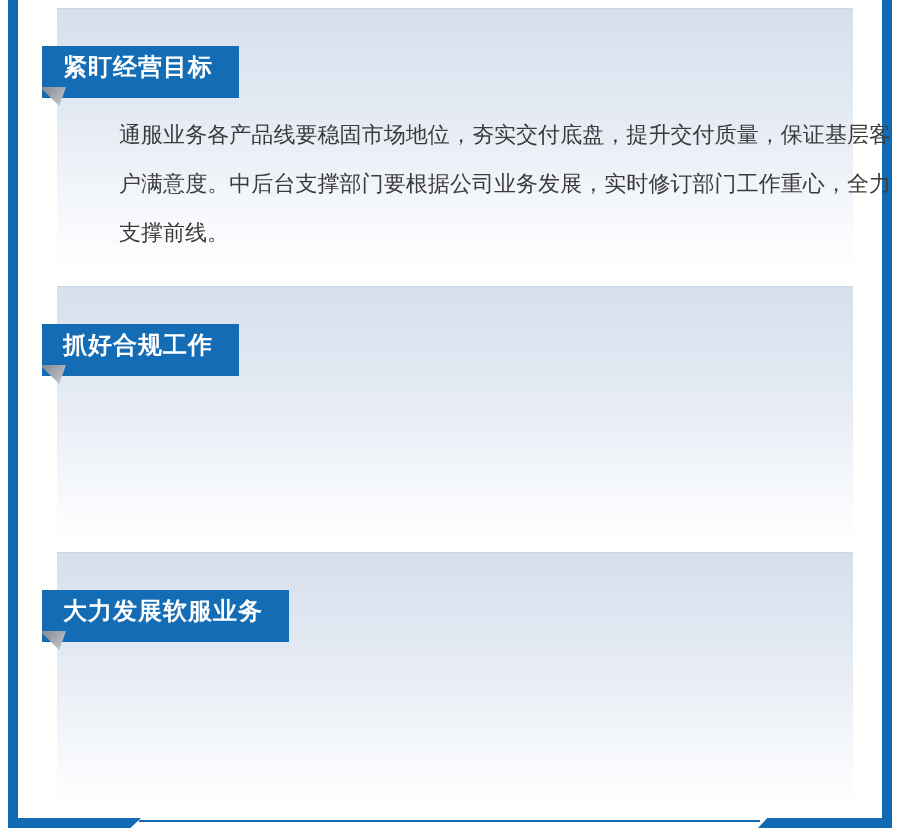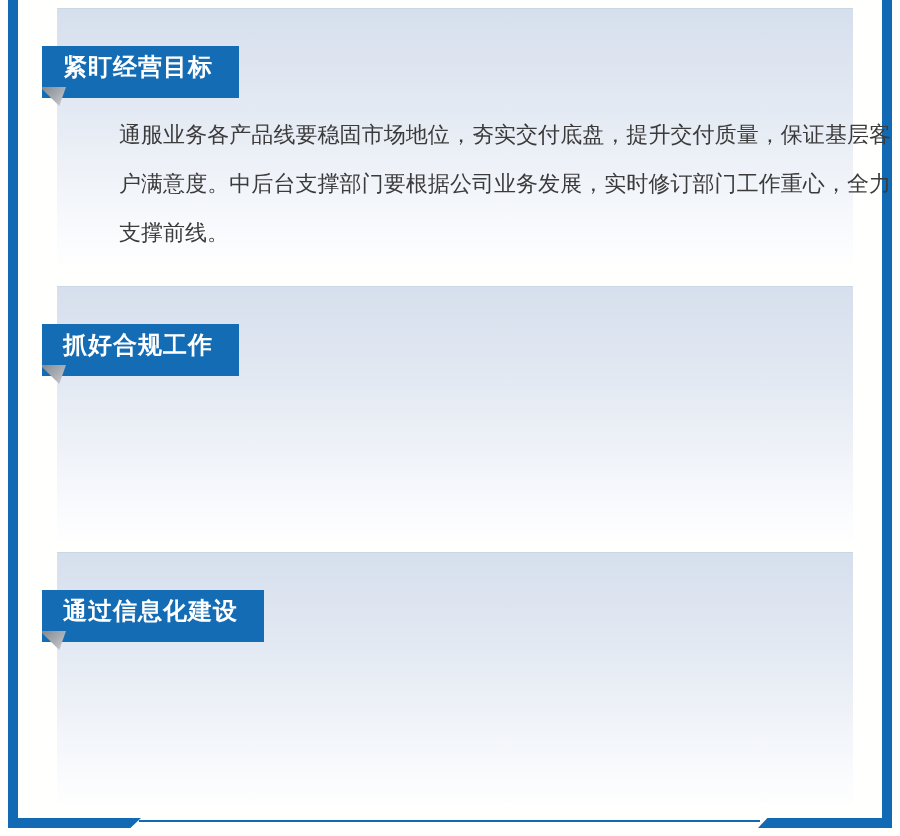--- a/index.html
+++ b/index.html
@@ -116,21 +116,21 @@
 
   <div class="card c2">
     <div class="badge">
       <span>抓好合规工作</span>
     </div>
     <div class="fold"></div>
   </div>
 
   <div class="card c3">
     <div class="badge">
-      <span>通过信息化建设</span>
+      <span>大力发展软服业务</span>
     </div>
     <div class="fold"></div>
   </div>
 
   <div class="bottom-thick left"></div>
   <div class="bottom-line"></div>
   <div class="bottom-thick right"></div>
 
 </div>
 

